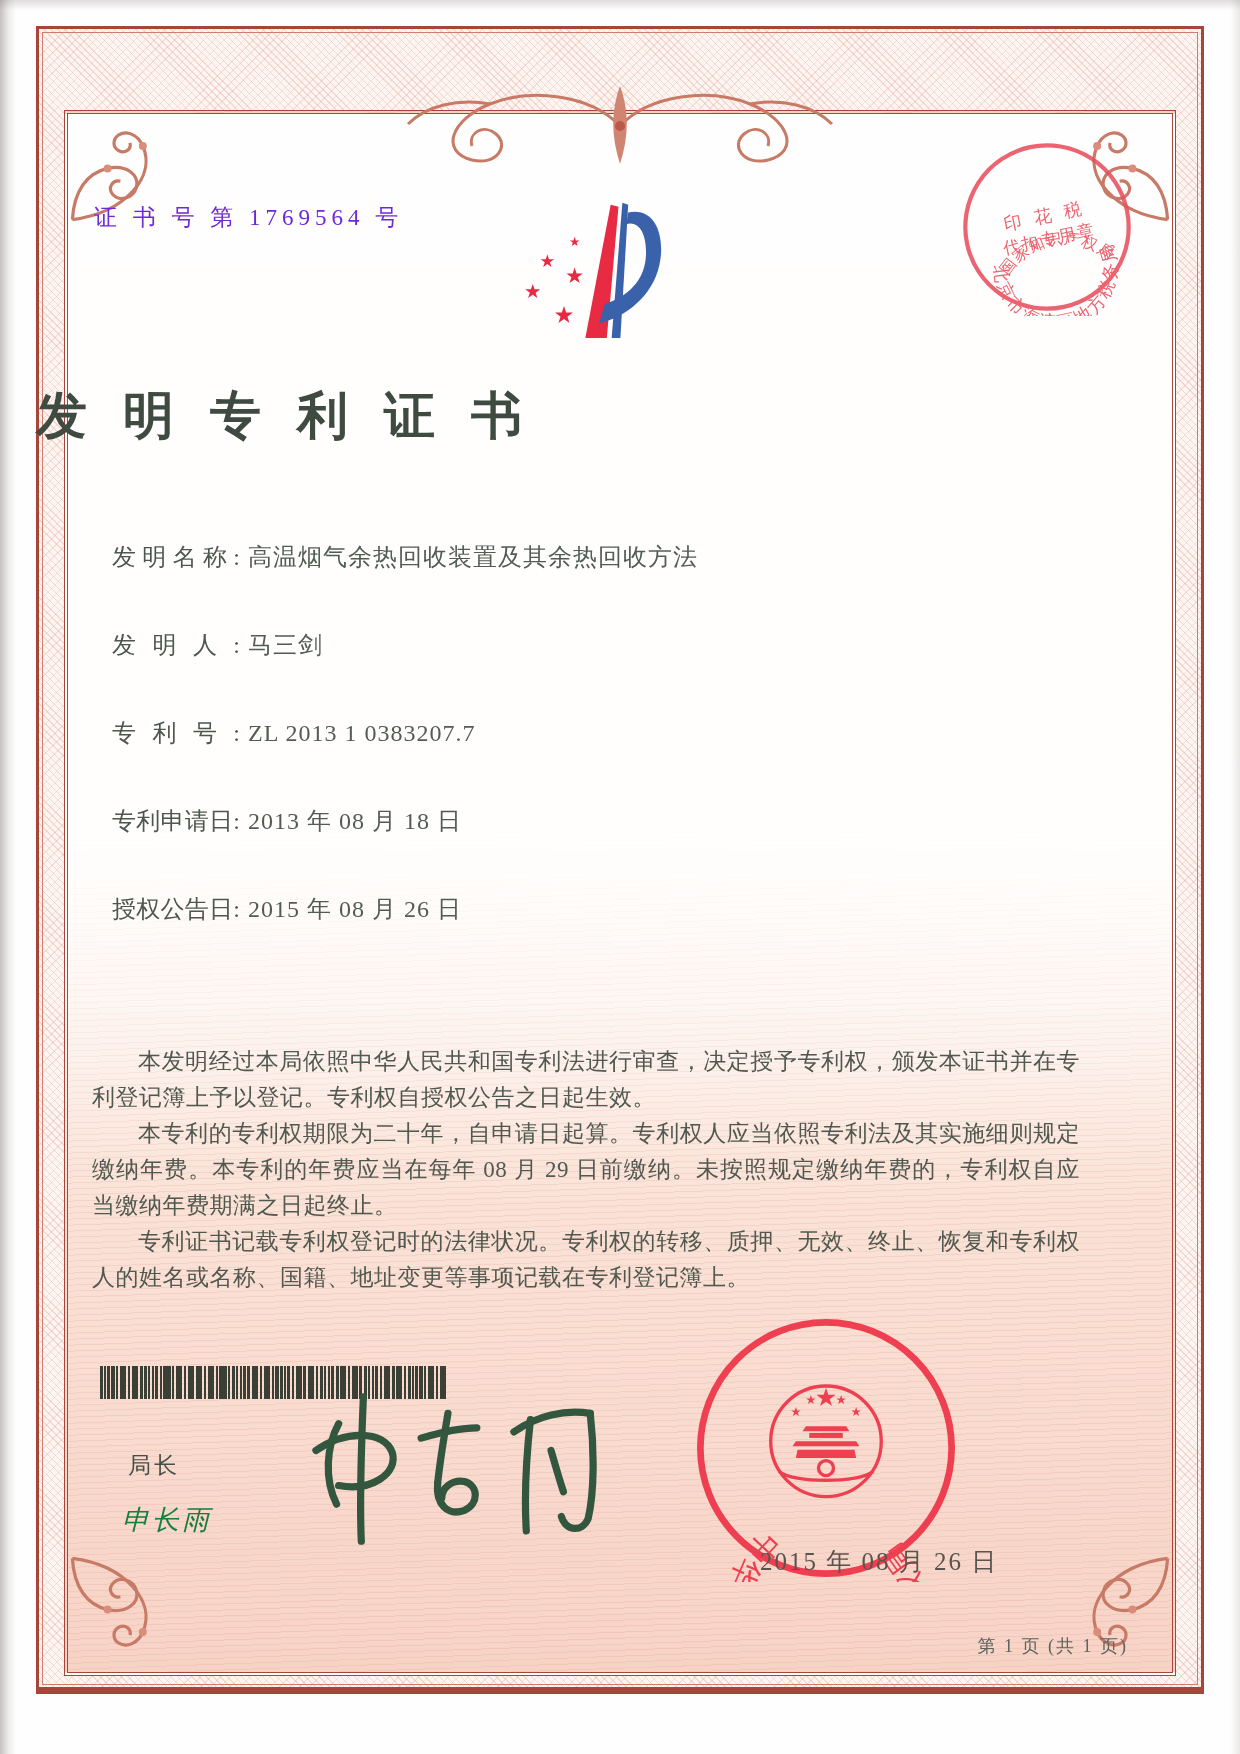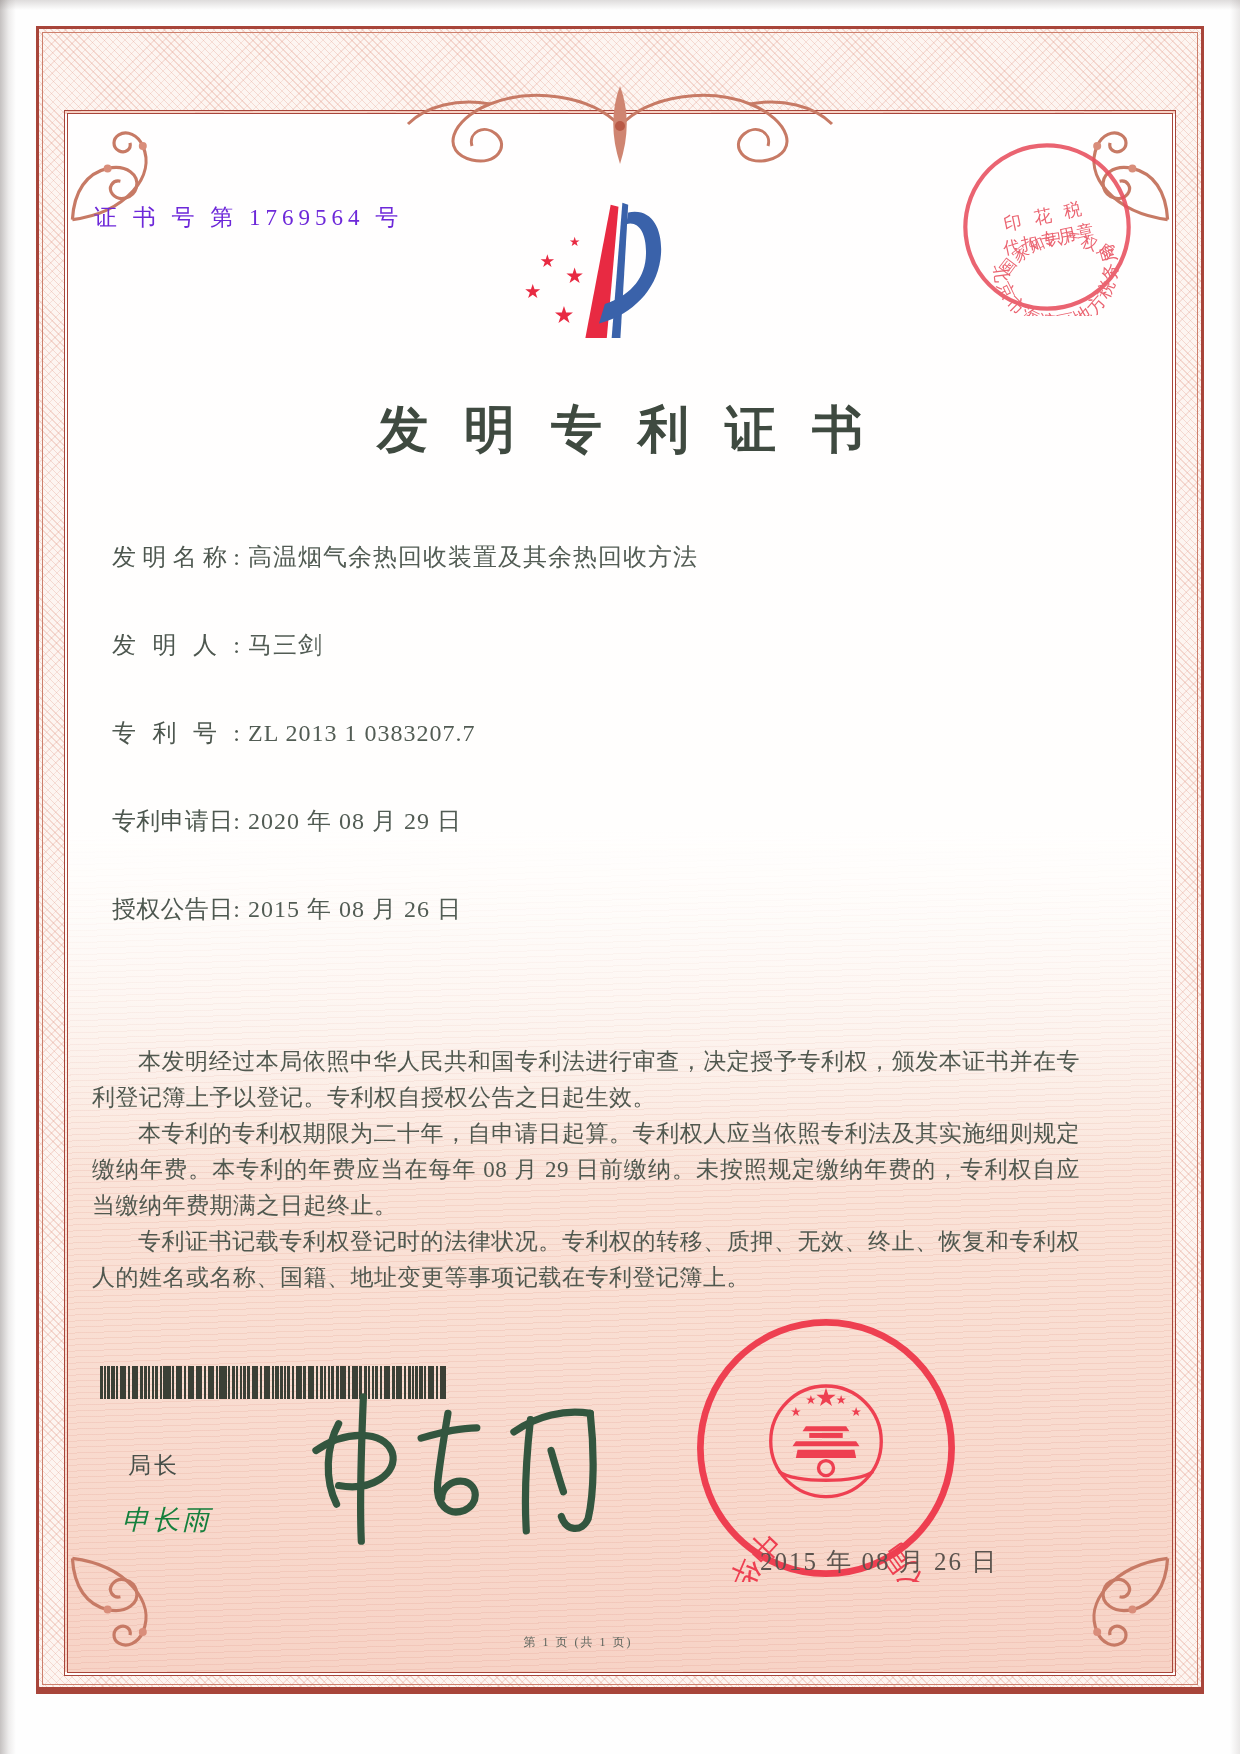--- a/index.html
+++ b/index.html
@@ -40,21 +40,21 @@
   }
 
   .flourish{position:absolute;pointer-events:none;}
   svg text{font-family:"Liberation Serif", serif;}
 
   .cert-no{
     position:absolute;left:94px;top:202px;
     font-size:23px;letter-spacing:5px;color:#6d28d9;
   }
   .title{
-    position:absolute;left:0;top:396px;width:1240px;text-align:center;
+    position:absolute;left:0;top:382px;width:1240px;text-align:left;
     font-size:51px;font-weight:600;color:#3f4a40;
     letter-spacing:36px;text-indent:36px;
   }
   .fields{position:absolute;left:112px;top:542px;width:900px;}
   .field-row{display:flex;align-items:baseline;line-height:30px;margin-bottom:58px;
     font-size:24px;color:#4d574f;}
   .field-label{display:inline-block;width:128px;text-align:justify;text-align-last:justify;}
   .field-value{margin-left:8px;letter-spacing:1px;color:#525c54;}
 
   .paragraphs{
@@ -74,22 +74,22 @@
   .director-label{position:absolute;left:128px;top:1450px;font-size:23px;color:#474f49;
     font-family:"Liberation Sans", sans-serif;letter-spacing:3px;}
   .director-name{position:absolute;left:122px;top:1502px;font-size:27px;color:#15803d;
     font-family:"Liberation Sans", sans-serif;letter-spacing:3px;font-style:italic;}
 
   .issue-date{
     position:absolute;left:760px;top:1545px;z-index:6;
     font-size:25px;color:#5b544e;letter-spacing:2px;
   }
   .footer{
-    position:absolute;left:16px;top:1634px;width:1124px;text-align:center;
-    font-size:12px;color:#5c645c;letter-spacing:2px;
+    position:absolute;left:4px;top:1634px;width:1124px;text-align:right;
+    font-size:18px;color:#5c645c;letter-spacing:2px;
   }
   .seal-svg{position:absolute;left:692px;top:1314px;z-index:5;opacity:0.92;}
   .stamp-svg{position:absolute;left:958px;top:138px;opacity:0.88;}
   .logo-svg{position:absolute;left:462px;top:156px;}
   .sig-svg{position:absolute;left:285px;top:1382px;z-index:4;}
 </style>
 </head>
 <body>
 
 <div class="page">
@@ -201,21 +201,21 @@
     <div class="field-row">
       <span class="field-label">发明人:</span>
       <span class="field-value">马三剑</span>
     </div>
     <div class="field-row">
       <span class="field-label">专利号:</span>
       <span class="field-value">ZL 2013 1 0383207.7</span>
     </div>
     <div class="field-row">
       <span class="field-label">专利申请日:</span>
-      <span class="field-value">2020 年 08 月 29 日</span>
+      <span class="field-value">2013 年 08 月 18 日</span>
     </div>
     <div class="field-row">
       <span class="field-label">授权公告日:</span>
       <span class="field-value">2015 年 08 月 26 日</span>
     </div>
   </div>
 
   <div class="paragraphs">
     <p>本发明经过本局依照中华人民共和国专利法进行审查，决定授予专利权，颁发本证书并在专利登记簿上予以登记。专利权自授权公告之日起生效。</p>
     <p>本专利的专利权期限为二十年，自申请日起算。专利权人应当依照专利法及其实施细则规定缴纳年费。本专利的年费应当在每年 08 月 29 日前缴纳。未按照规定缴纳年费的，专利权自应当缴纳年费期满之日起终止。</p>

